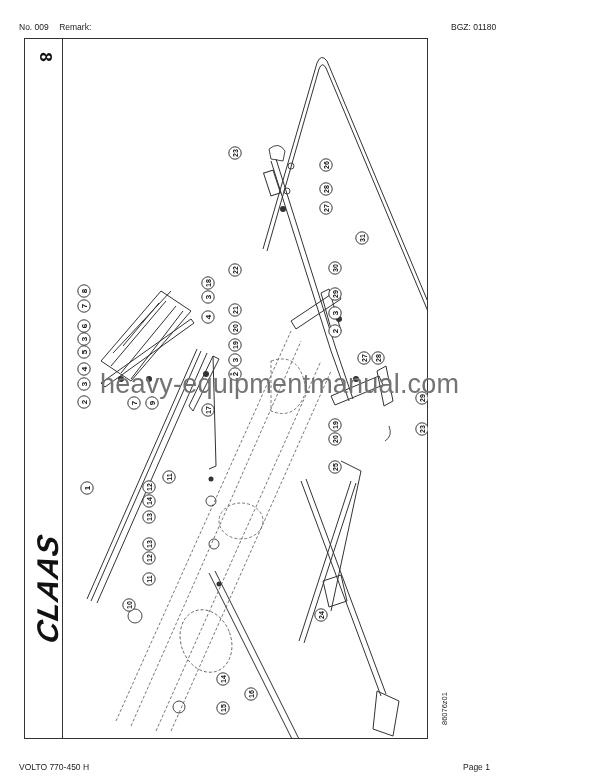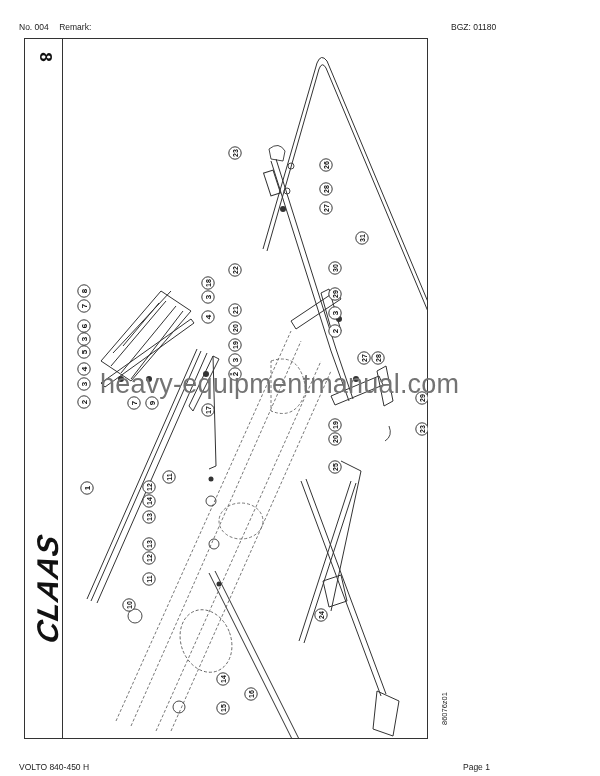--- a/index.html
+++ b/index.html
@@ -17,21 +17,21 @@
   .brand{position:absolute;left:6px;top:600px;transform:rotate(-90deg) skewX(-12deg);transform-origin:left top;font-size:30px;font-weight:bold;letter-spacing:1px;font-family:"Liberation Sans",sans-serif;font-style:italic;white-space:nowrap;}
   .drawing{position:absolute;left:38px;top:0;width:365px;height:699px;}
   .drawnum{position:absolute;left:440px;top:725px;transform:rotate(-90deg);transform-origin:left top;font-size:7.5px;color:#222;white-space:nowrap;}
   .watermark{position:absolute;left:88px;top:369px;font-size:27px;color:#737373;white-space:nowrap;letter-spacing:0.2px;margin-left:12px;}
   svg text{font-family:"Liberation Sans",sans-serif;}
 </style>
 </head>
 <body>
 
 <div class="hdr hdr-left">
-  <span>No. 004</span>
+  <span>No. 009</span>
   <span>Remark:</span>
 </div>
 <div class="hdr hdr-right">BGZ: 01180</div>
 
 <div class="frame">
   <div class="leftcol">
     <div class="secnum">8</div>
     <div class="brand">CLAAS</div>
   </div>
 
@@ -313,14 +313,14 @@
         </g>
 
       <path d="M445,687 L455,681 L462,700 L468,696 L466,720 L452,715 L457,707 Z" fill="#111"></path>
     </svg>
   </div>
 </div>
 
 <div class="drawnum">86076z01</div>
 <div class="watermark">heavy-equipmentmanual.com</div>
 
-<div class="ftr ftr-left">VOLTO 840-450 H</div>
+<div class="ftr ftr-left">VOLTO 770-450 H</div>
 <div class="ftr ftr-right">Page 1</div>
 
 </body></html>

